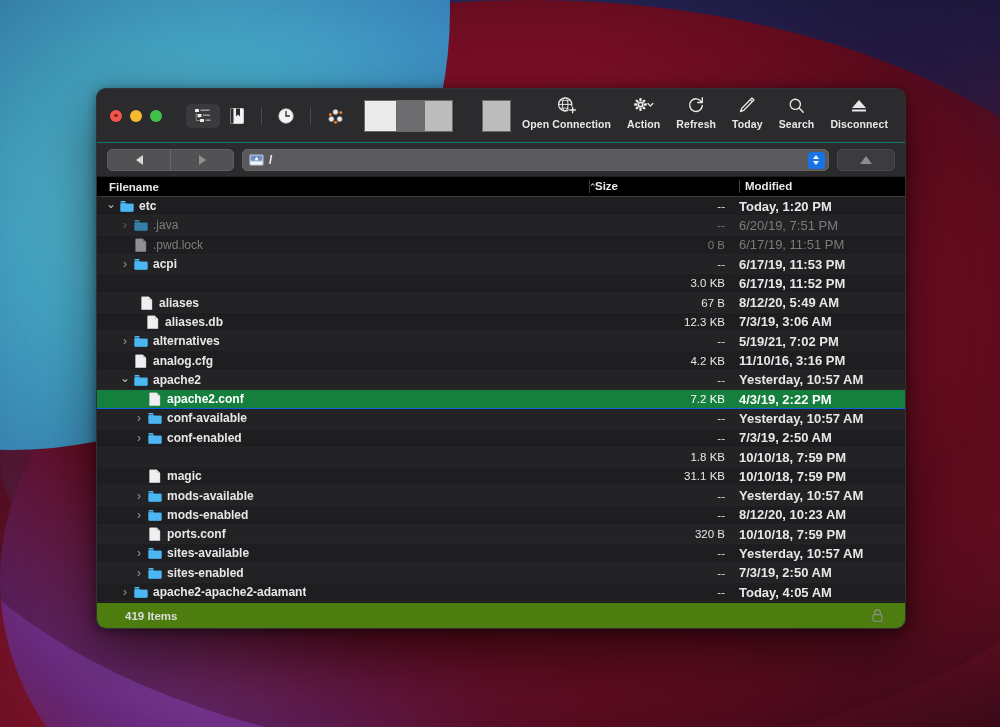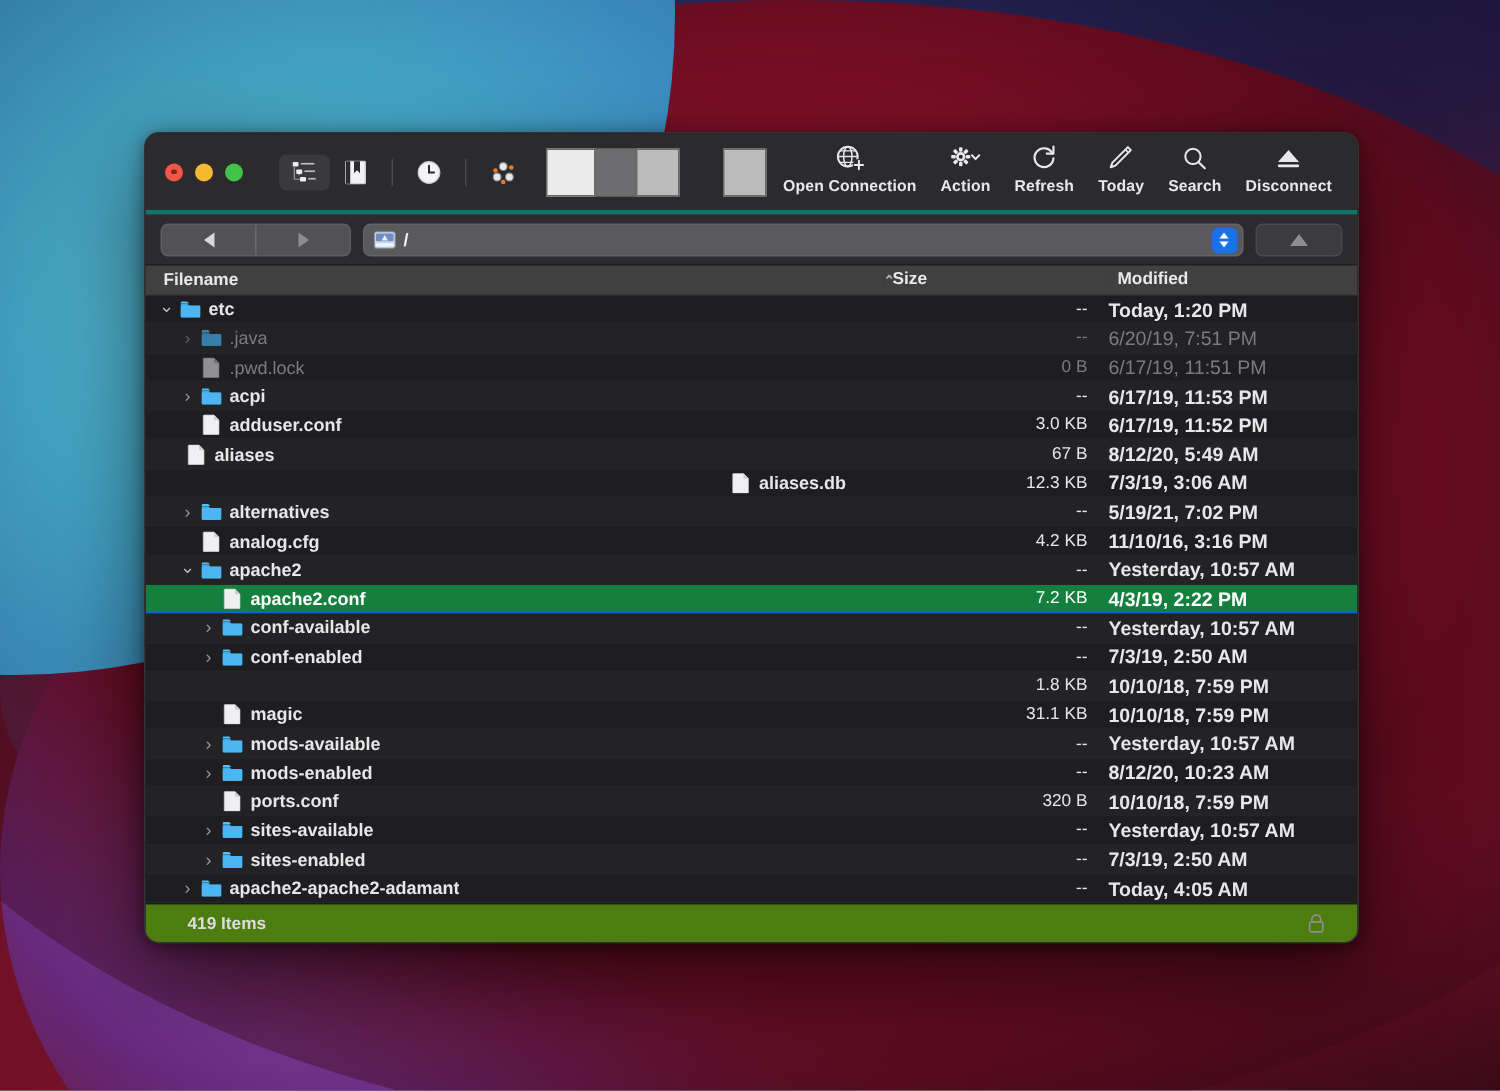--- a/index.html
+++ b/index.html
@@ -103,21 +103,21 @@
   }
 
   
   .toolbar {
     height: 54px;
     background: #2b2b2d;
     display: flex;
     align-items: center;
     flex-shrink: 0;
     position: relative;
-    border-bottom: 3px solid #0f766e;
+    border-bottom: 1px solid #0f766e;
   }
 
   .traffic {
     display: flex;
     gap: 8px;
     padding-left: 13px;
     align-items: center;
   }
   .tl { width: 12px; height: 12px; border-radius: 50%; position: relative; }
   .tl-red    { background: #f1564a; }
@@ -271,21 +271,21 @@
   .up-arrow {
     width: 0; height: 0;
     border-left: 6px solid transparent;
     border-right: 6px solid transparent;
     border-bottom: 8px solid #8d8d8f;
   }
 
   
   .colheader {
     height: 20px;
-    background: #404040;
+    background: #000000;
     display: flex;
     align-items: center;
     font-size: 11.5px;
     font-weight: bold;
     color: #e9e9eb;
     border-bottom: 1px solid #3a3a3c;
     flex-shrink: 0;
     position: relative;
   }
   .ch-filename { padding-left: 12px; }
@@ -634,49 +634,39 @@
     <path d="M0.6 2 a0.8 0.8 0 0 1 0.8 -0.8 h4.1 l1.4 1.6 H0.6 Z" fill="#56bdf5"></path>
     <rect x="0.6" y="4.3" width="14.8" height="8.9" rx="0.9" fill="#4cb6f2"></rect>
   </svg>
             </span>
             <span class="fname">acpi</span>
           </div>
           <span class="size-cell">--</span>
           <span class="mod-cell">6/17/19, 11:53 PM</span>
         </div>
         <div class="row">
-          <div class="name-cell" style="padding-left: 22px;">
+          <span class="size-cell">3.0 KB</span>
+          <span class="mod-cell">6/17/19, 11:52 PM</span>
+        </div>
+        <div class="row alt">
+          <div class="name-cell" style="padding-left: 28px;">
             <span class="disc"></span>
             <span style="display: flex; margin-left: 3px;">
   <svg class="ico" viewBox="0 0 13 16">
     <path d="M0.8 0.8 h7.6 l3.8 3.8 v10.6 a0.6 0.6 0 0 1 -0.6 0.6 H0.8 a0.6 0.6 0 0 1 -0.6 -0.6 V1.4 a0.6 0.6 0 0 1 0.6 -0.6 Z" fill="#f0f0f2" stroke="#c6c6c8" stroke-width="0.5"></path>
     <path d="M8.4 0.8 v3.3 a0.6 0.6 0 0 0 0.6 0.6 h3.2 Z" fill="#cfcfd1"></path>
   </svg>
             </span>
-            <span class="fname">adduser.conf</span>
-          </div>
-          <span class="size-cell">3.0 KB</span>
-          <span class="mod-cell">6/17/19, 11:52 PM</span>
-        </div>
-        <div class="row alt">
-          <div class="name-cell" style="padding-left: 12px;">
-            <span class="disc"></span>
-            <span style="display: flex; margin-left: 3px;">
-  <svg class="ico" viewBox="0 0 13 16">
-    <path d="M0.8 0.8 h7.6 l3.8 3.8 v10.6 a0.6 0.6 0 0 1 -0.6 0.6 H0.8 a0.6 0.6 0 0 1 -0.6 -0.6 V1.4 a0.6 0.6 0 0 1 0.6 -0.6 Z" fill="#f0f0f2" stroke="#c6c6c8" stroke-width="0.5"></path>
-    <path d="M8.4 0.8 v3.3 a0.6 0.6 0 0 0 0.6 0.6 h3.2 Z" fill="#cfcfd1"></path>
-  </svg>
-            </span>
             <span class="fname">aliases</span>
           </div>
           <span class="size-cell">67 B</span>
           <span class="mod-cell">8/12/20, 5:49 AM</span>
         </div>
         <div class="row">
-          <div class="name-cell" style="padding-left: 34px; justify-content: center;">
+          <div class="name-cell" style="padding-left: 34px;">
             <span class="disc"></span>
             <span style="display: flex; margin-left: 3px;">
   <svg class="ico" viewBox="0 0 13 16">
     <path d="M0.8 0.8 h7.6 l3.8 3.8 v10.6 a0.6 0.6 0 0 1 -0.6 0.6 H0.8 a0.6 0.6 0 0 1 -0.6 -0.6 V1.4 a0.6 0.6 0 0 1 0.6 -0.6 Z" fill="#f0f0f2" stroke="#c6c6c8" stroke-width="0.5"></path>
     <path d="M8.4 0.8 v3.3 a0.6 0.6 0 0 0 0.6 0.6 h3.2 Z" fill="#cfcfd1"></path>
   </svg>
             </span>
             <span class="fname">aliases.db</span>
           </div>
           <span class="size-cell">12.3 KB</span>

